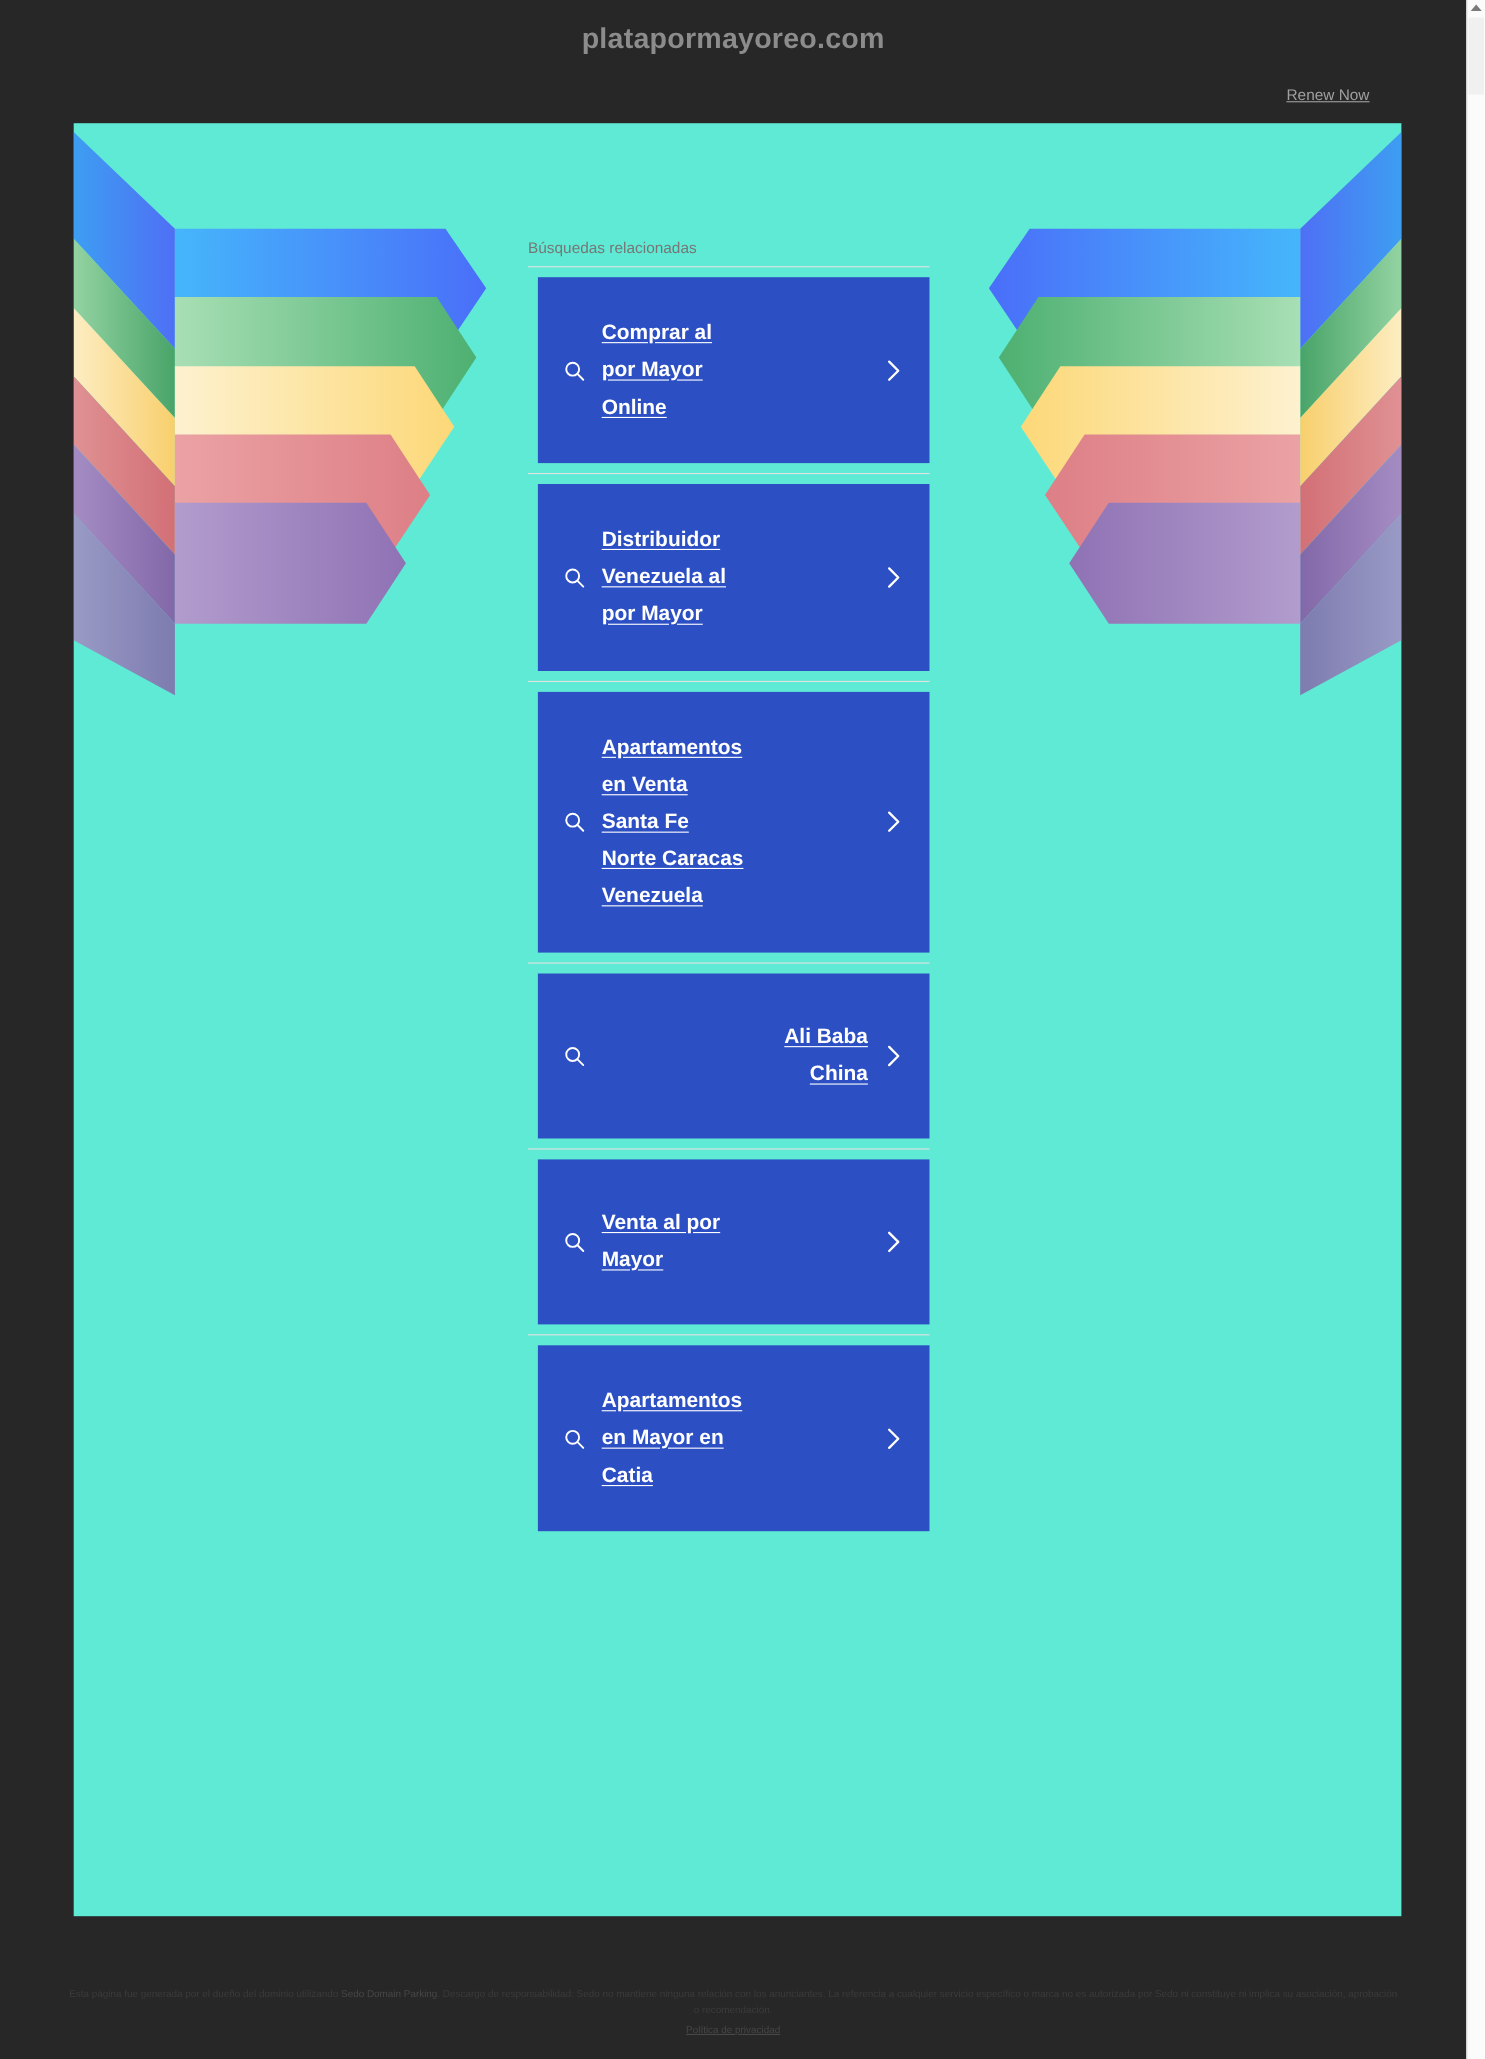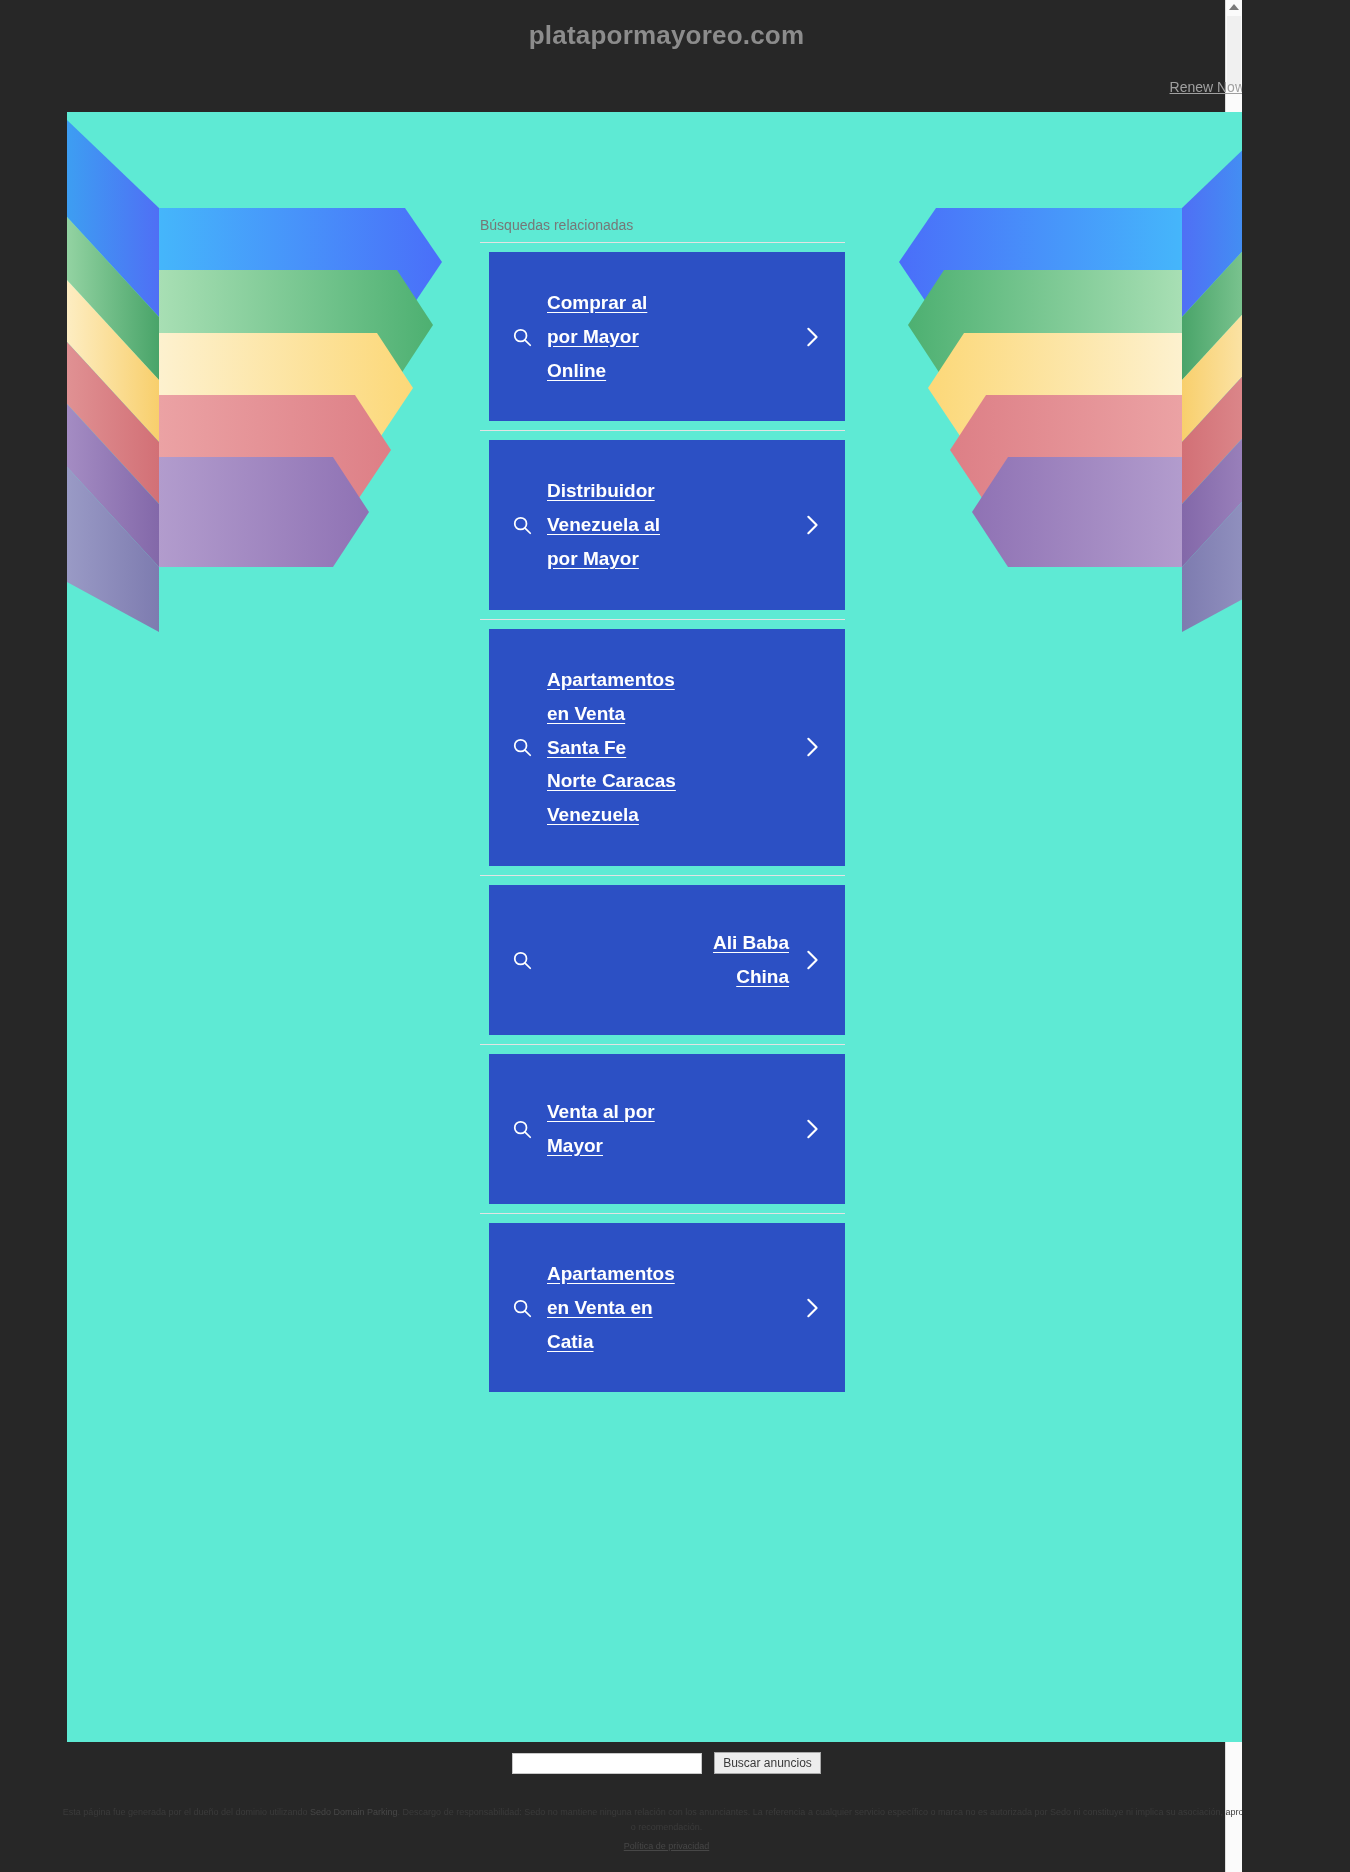--- a/index.html
+++ b/index.html
@@ -7,21 +7,21 @@
   html, body {
     width: 1350px;
     height: 1872px;
     background: #272727;
     font-family: "Liberation Sans", sans-serif;
     overflow: hidden;
   }
 
   .page {
     position: relative;
-    width: 1242px;
+    width: 1350px;
     height: 1872px;
     background: #272727;
     overflow: hidden;
     padding-left: 48px;
   }
 
   
   .scrollbar {
     position: absolute;
     top: 0; right: 0;
@@ -371,35 +371,31 @@
             </div>
           </div>
           <div class="ad-item">
             <div class="ad-card" style="background: rgb(44, 80, 196);">
               <span class="ad-search-icon">
                 <svg viewBox="0 0 24 24" width="22" height="22" fill="none" stroke="#ffffff" stroke-width="1.9" stroke-linecap="round">
                   <circle cx="10.5" cy="10.5" r="6.4"></circle>
                   <line x1="15.3" y1="15.3" x2="21" y2="21"></line>
                 </svg>
               </span>
-              <div class="ad-text"><span>Apartamentos</span><br><span>en Venta en</span><br><span>Catia</span></div>
+              <div class="ad-text"><span>Apartamentos</span><br><span>en Mayor en</span><br><span>Catia</span></div>
               <span class="ad-chevron"><svg viewBox="0 0 24 28" width="22" height="26" fill="none" stroke="#ffffff" stroke-width="2.3" stroke-linecap="round" stroke-linejoin="round">
                   <polyline points="8,5 17,14 8,23"></polyline>
                 </svg></span>
             </div>
           </div>
         </div>
     </div>
 
   </div>
 
-  <div class="searchbar">
-    <input class="search-input" type="text" placeholder="" style="">
-    <button class="search-button">Buscar anuncios</button>
-  </div>
 
   <div class="footer">
     <div class="footer-disclaimer">
       <span>Esta página fue generada por el dueño del dominio utilizando </span><span class="sedo-link">Sedo Domain Parking</span><span>. Descargo de responsabilidad: Sedo no mantiene ninguna relación con los anunciantes. La referencia a cualquier servicio específico o marca no es autorizada por Sedo ni constituye ni implica su asociación, aprobación o recomendación.</span>
     </div>
     <div>
       <span class="footer-privacy">Política de privacidad</span>
     </div>
   </div>
 

